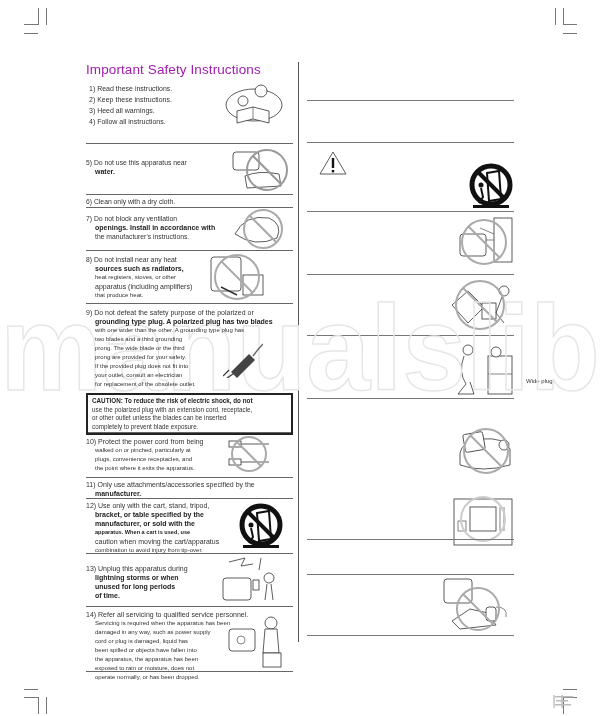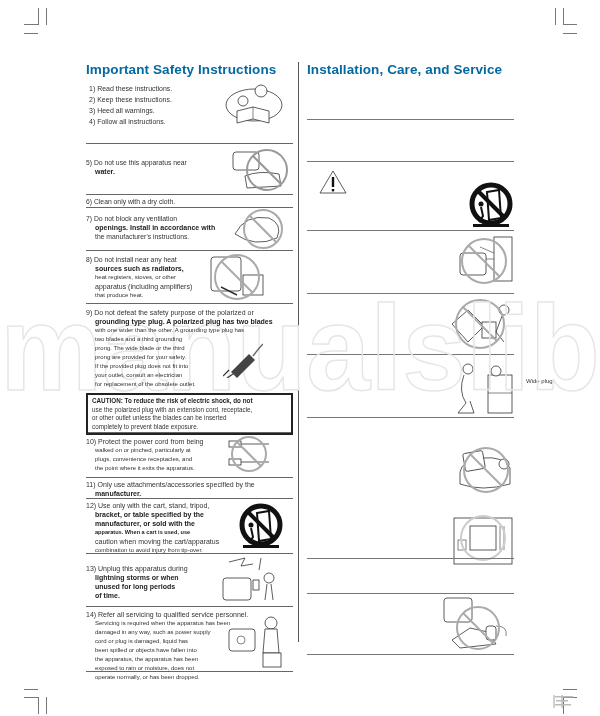--- a/index.html
+++ b/index.html
@@ -3,21 +3,21 @@
 <meta charset="utf-8">
 <style>
   html, body { margin:0; padding:0; background:#fff; }
   body { width:600px; height:716px; position:relative; overflow:hidden;
          font-family:"Liberation Sans", sans-serif; color:#222; }
   .crop { position:absolute; background:#777; }
   .wm { position:absolute; left:0; top:300px; width:600px; height:100px; pointer-events:none; }
   .col-left { position:absolute; left:86px; top:62px; width:207px; }
   .col-right { position:absolute; left:307px; top:62px; width:207px; }
   .divider { position:absolute; left:298px; top:62px; width:1px; height:580px; background:#555; }
-  h1 { font-size:13.5px; font-weight:bold; margin:0 0 4px 0; color:#0369a1; letter-spacing:0.1px; }
+  h1 { font-size:13.5px; font-weight:normal; margin:0 0 4px 0; color:#a21caf; letter-spacing:0.1px; }
   .sec { position:relative; border-bottom:1.5px solid #666; font-size:6.8px; line-height:9px; color:#333; }
   .sec .txt { position:relative; z-index:2; }
   .b { font-weight:bold; color:#222; font-size:7px; }
   .sm { font-size:6px; }
   .ind { padding-left:9px; }
   .ill { position:absolute; right:0; z-index:1; }
   .caution { border:2px solid #222; margin:4px 0 6px 0; padding:2px 4px; font-size:6.3px; line-height:8.5px; }
   .rs { position:relative; border-bottom:1.5px solid #777; }
   .wide-plug { position:absolute; left:526px; top:378px; font-size:6px; color:#333; }
   .footer-mark { position:absolute; left:553px; top:694px; width:22px; height:14px; }
@@ -217,21 +217,20 @@
       <rect x="6" y="16" width="26" height="22" rx="3" fill="#fff" stroke="#333" stroke-width="0.8"></rect>
       <circle cx="18" cy="27" r="4" fill="none" stroke="#333" stroke-width="0.6"></circle>
       <circle cx="48" cy="10" r="6" fill="#fff" stroke="#333" stroke-width="0.8"></circle>
       <path d="M42 16 L40 40 L56 40 L54 16 Z" fill="#fff" stroke="#333" stroke-width="0.8"></path>
       <rect x="40" y="40" width="18" height="14" fill="#fff" stroke="#333" stroke-width="0.8"></rect>
     </svg>
   </div>
 </div>
 
 <div class="col-right">
-  <h1>Installation, Care, and Service</h1>
   <div class="rs" style="height:38px"></div>
   <div class="rs" style="height:41px"></div>
   <div class="rs" style="height:68px">
     <svg style="position:absolute;left:12px;top:8px" width="28" height="24" viewBox="0 0 28 24">
       <path d="M14 1 L27 23 L1 23 Z" fill="none" stroke="#333" stroke-width="0.8"></path>
       <rect x="12.8" y="7" width="2.4" height="10" fill="#111"></rect>
       <rect x="12.8" y="19" width="2.4" height="2.4" fill="#111"></rect>
     </svg>
     <svg style="position:absolute;right:0;top:20px" width="46" height="46" viewBox="0 0 44 46">
       <circle cx="22" cy="22" r="19" fill="none" stroke="#111" stroke-width="5"></circle>

